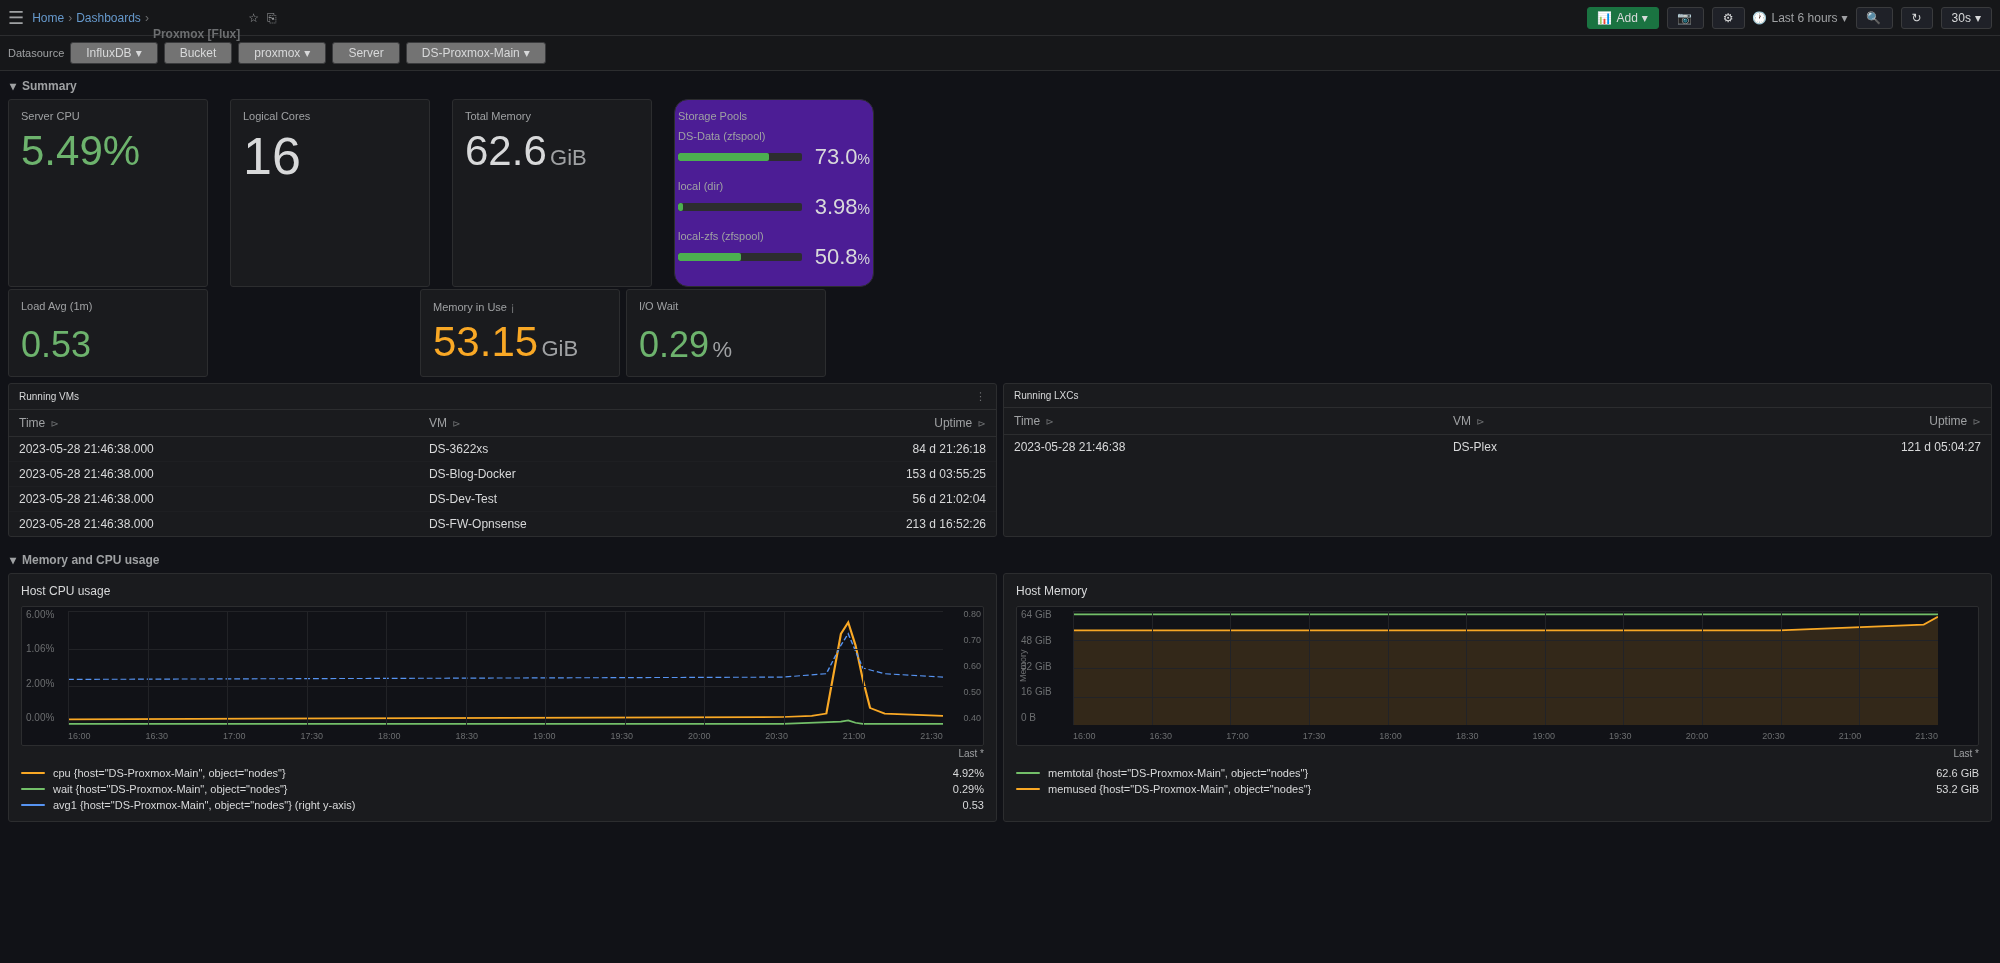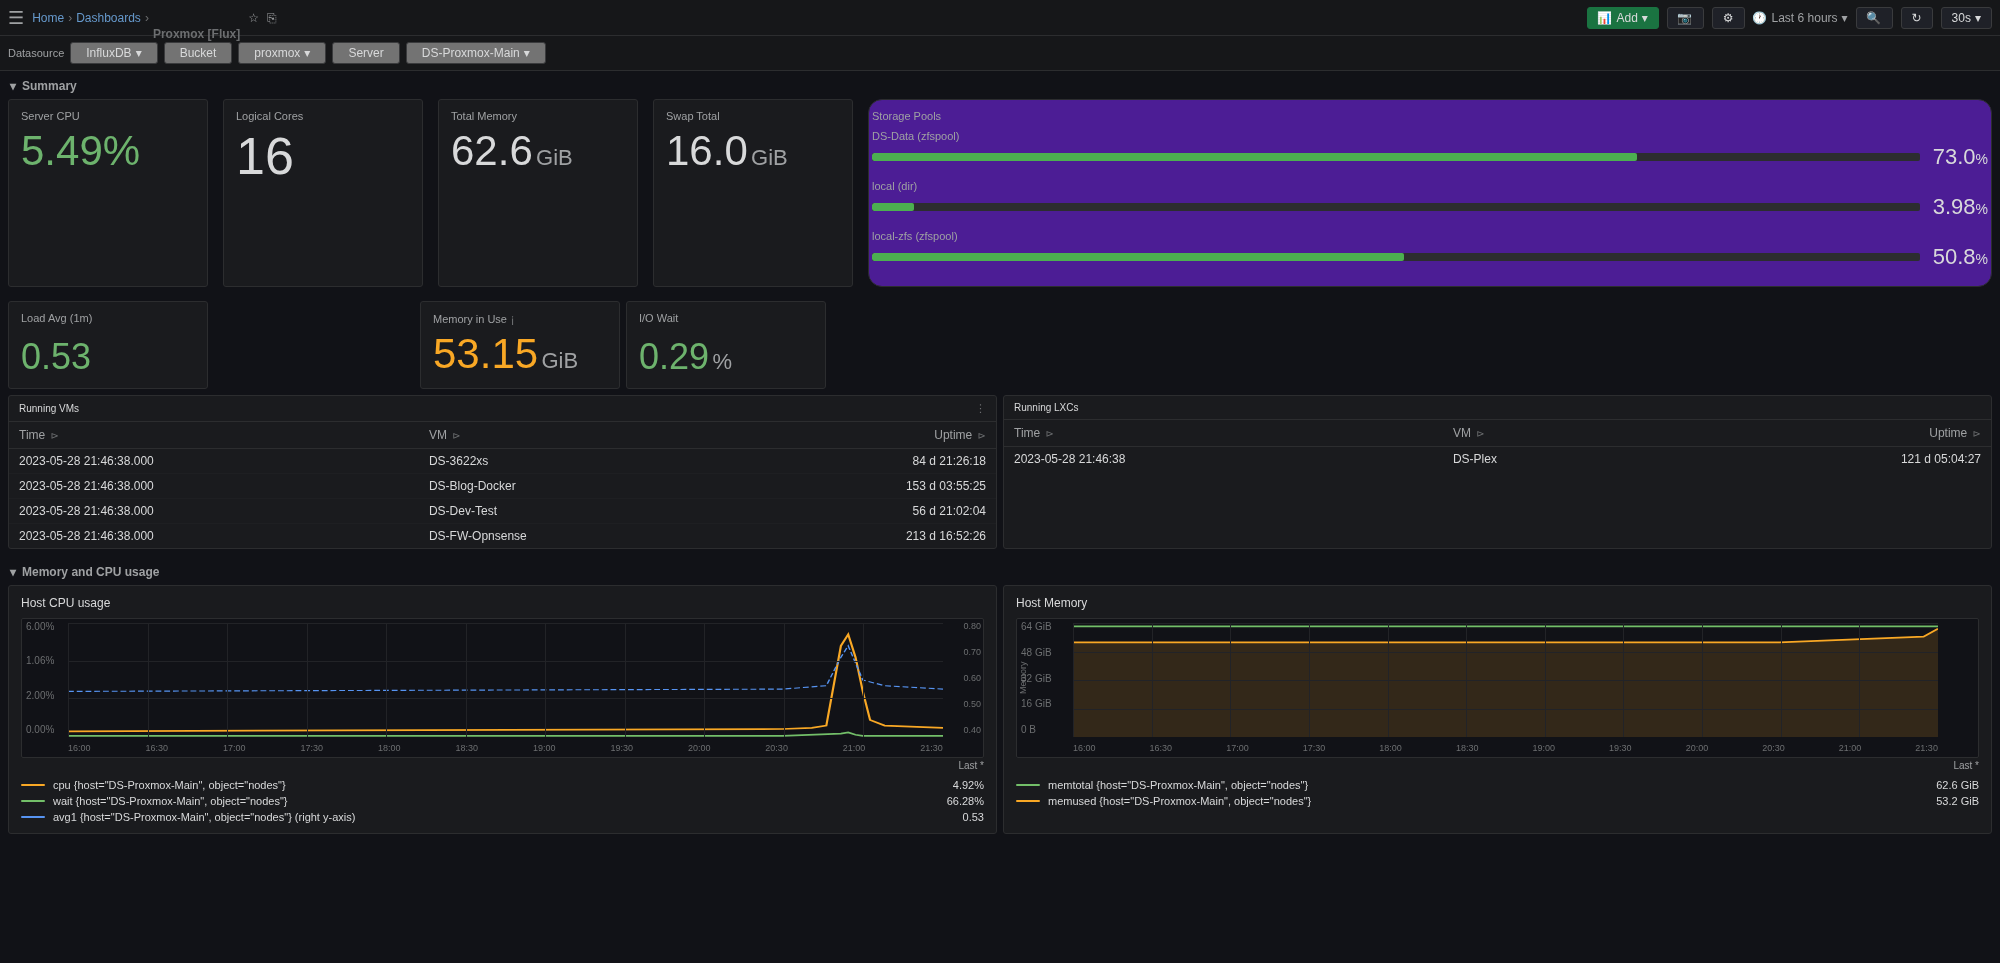--- a/index.html
+++ b/index.html
@@ -343,21 +343,21 @@
     <span>▾</span>
   </div>
 </div>
 
 <div class="section-header">
   <span>▾</span>
   <span>Summary</span>
 </div>
 <div class="section-content">
 
-  <div style="display:grid; grid-template-columns: 200px 200px 200px 200px 1fr; gap:15px; margin-bottom:14px;">
+  <div style="display:grid; grid-template-columns: 200px 200px 200px 200px 1fr; gap:22px; margin-bottom:2px;">
 
     <div class="stat-card">
       <div class="stat-label">Server CPU</div>
       <div style="margin-top:8px;">
         <span class="stat-value-large">5.49</span><span class="stat-value-large unit">%</span>
       </div>
     </div>
 
     <div class="stat-card">
       <div class="stat-label">Logical Cores</div>
@@ -367,27 +367,20 @@
     </div>
 
     <div class="stat-card">
       <div class="stat-label">Total Memory</div>
       <div style="margin-top:8px;">
         <span style="font-size:42px;font-weight:300;color:#d8d9da;line-height:1;">62.6</span>
         <span style="font-size:22px;font-weight:300;color:#9fa1a3;">GiB</span>
       </div>
     </div>
 
-    <div class="stat-card">
-      <div class="stat-label">Swap Total</div>
-      <div style="margin-top:8px;">
-        <span style="font-size:42px;font-weight:300;color:#d8d9da;line-height:1;">16.0</span>
-        <span style="font-size:22px;font-weight:300;color:#9fa1a3;">GiB</span>
-      </div>
-    </div>
 
     <div class="storage-card">
       <div class="storage-title">Storage Pools</div>
       <div style="margin-top:8px;">
 
         <div style="margin-bottom:10px;">
           <div class="storage-title">DS-Data (zfspool)</div>
           <div class="storage-row">
             <div class="storage-bar-container">
               <div class="storage-bar bar-green" style="width:73%"></div>
@@ -587,21 +580,21 @@
 
       <div class="chart-legend">
         <div class="legend-item">
           <div class="legend-line" style="background:#f9a825;"></div>
           <span>cpu {host="DS-Proxmox-Main", object="nodes"}</span>
           <span class="legend-value">4.92%</span>
         </div>
         <div class="legend-item">
           <div class="legend-line" style="background:#73bf69;"></div>
           <span>wait {host="DS-Proxmox-Main", object="nodes"}</span>
-          <span class="legend-value">66.28%</span>
+          <span class="legend-value">0.29%</span>
         </div>
         <div class="legend-item">
           <div class="legend-line" style="background:#5794f2;"></div>
           <span>avg1 {host="DS-Proxmox-Main", object="nodes"} (right y-axis)</span>
           <span class="legend-value">0.53</span>
         </div>
       </div>
     </div>
 
     <div class="chart-card">

